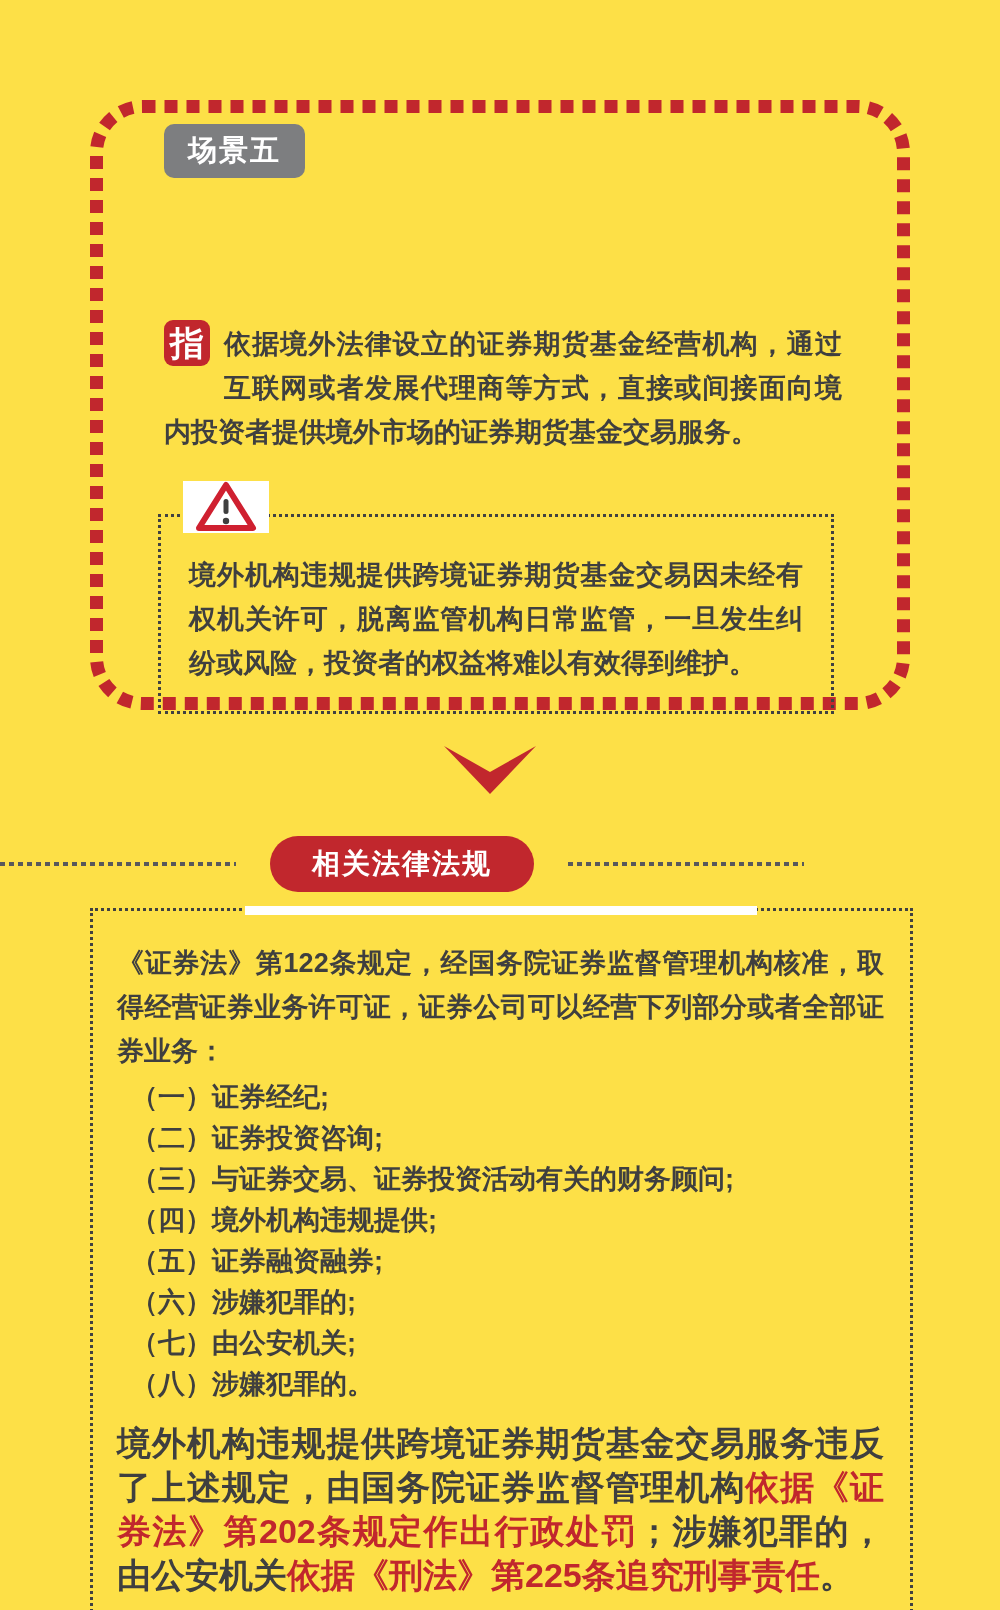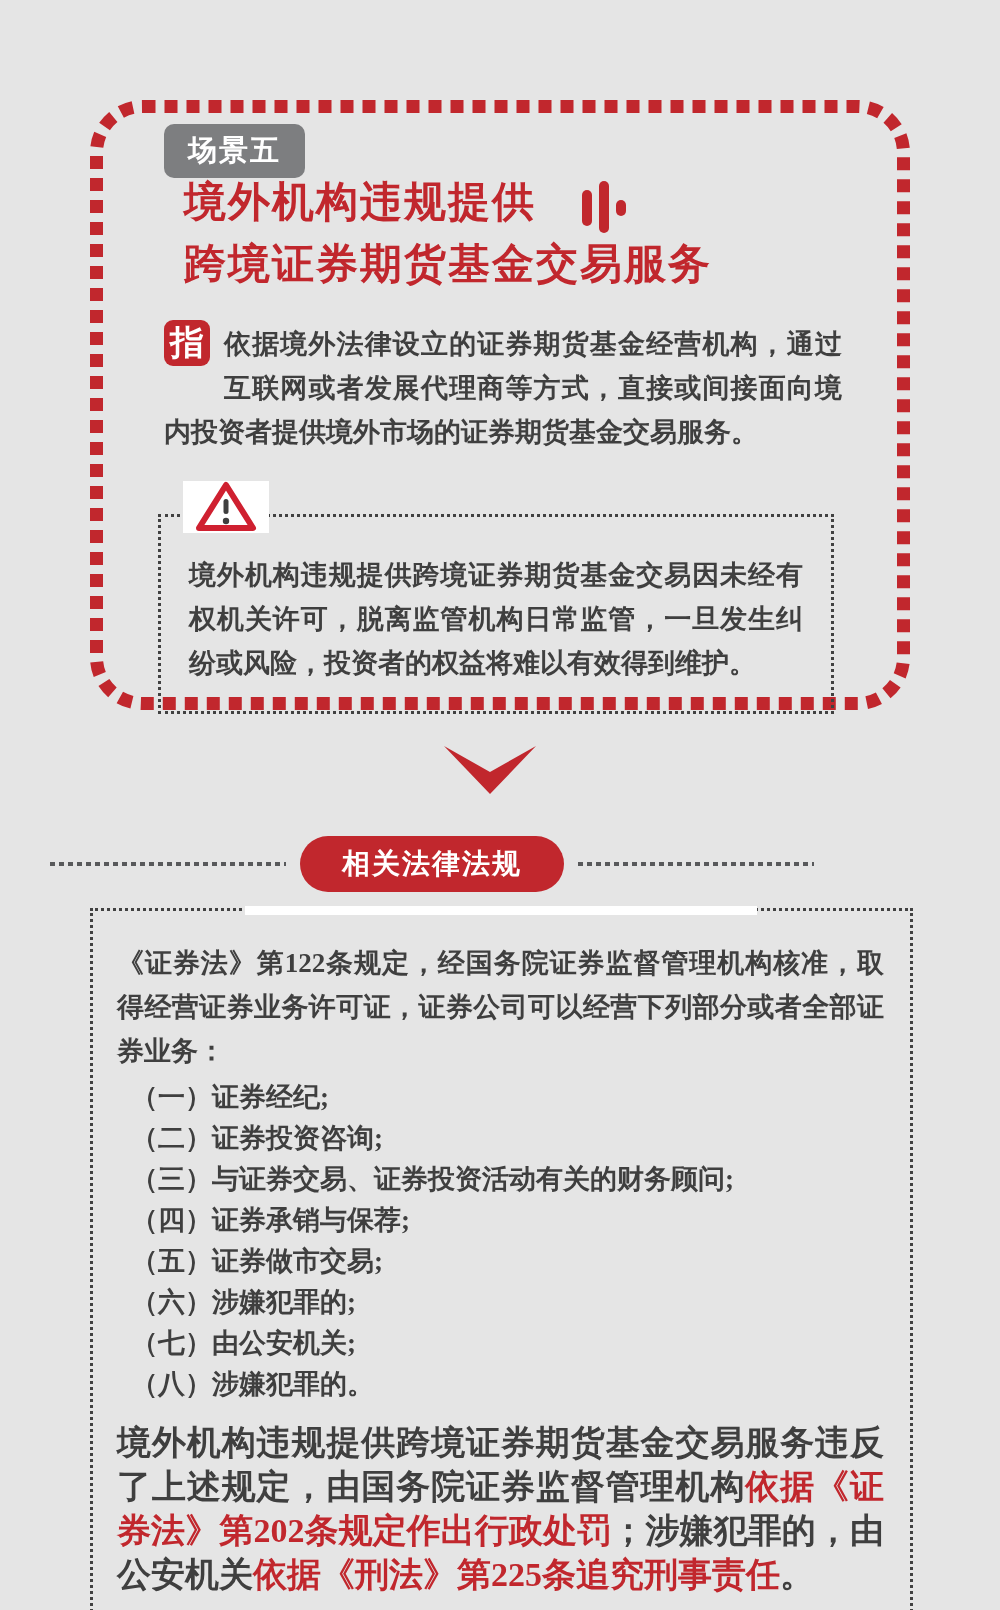--- a/index.html
+++ b/index.html
@@ -1,21 +1,21 @@
 <!DOCTYPE html>
 <html><head>
 <meta charset="utf-8">
 <style>
   html,body{margin:0;padding:0;background:#ffffff;}
   .page{
     position:relative;
     width:1000px;height:1610px;
-    background:#e5e5e5;
+    background:#fde047;
     overflow:hidden;
-    font-family:Liberation Serif, serif;
+    font-family:Liberation Sans, sans-serif;
     color:#3f3f3f;
   }
   
   .scene-box{position:absolute;left:90px;top:100px;width:820px;height:610px;}
   .scene-border{position:absolute;left:0;top:0;}
   .scene-badge{
     position:absolute;left:74px;top:24px;
     background:#7d7e80;color:#ffffff;
     font-size:29px;font-weight:bold;
     padding:7px 24px;border-radius:10px;
@@ -40,21 +40,21 @@
     position:absolute;left:68px;top:414px;width:676px;
     border:3px dotted #414141;
     padding:36px 28px 26px 28px;box-sizing:border-box;
   }
   .warning-triangle{position:absolute;left:22px;top:-36px;background:#ffffff;padding:0 8px;}
   .warning-text{font-size:27px;line-height:44px;color:#3f3f3f;font-weight:bold;text-align:justify;}
   
   .chevron{position:absolute;left:444px;top:746px;}
   .law-banner{
     position:absolute;left:0;top:836px;width:864px;
-    display:flex;align-items:center;justify-content:center;
+    display:flex;align-items:center;gap:20px;
   }
   .dash-line{
     width:236px;height:4px;
     background:repeating-linear-gradient(90deg,#58595b 0 5px,transparent 5px 9px);
   }
   .law-pill{
     margin:0 14px;
     background:#c1272d;color:#ffffff;
     font-size:28px;font-weight:bold;letter-spacing:2px;
     padding:9px 42px;border-radius:28px;
@@ -82,31 +82,20 @@
 
 <div class="page">
 
   <div class="scene-box">
     <svg class="scene-border" width="820" height="610" viewBox="0 0 820 610">
       <rect x="6.5" y="6.5" width="807" height="597" rx="46" fill="none" stroke="#c1272d" stroke-width="13" stroke-dasharray="13 9"></rect>
     </svg>
 
     <div class="scene-badge">场景五</div>
 
-    <div class="title-wrap">
-      <div class="title-row">
-        <div class="title-line">境外机构违规提供</div>
-        <svg class="pulse-icon" width="46" height="58" viewBox="0 0 46 58">
-          <rect x="0" y="12" width="10" height="36" rx="5" fill="#c1272d"></rect>
-          <rect x="17" y="3" width="10" height="52" rx="5" fill="#c1272d"></rect>
-          <rect x="34" y="22" width="10" height="16" rx="5" fill="#c1272d"></rect>
-        </svg>
-      </div>
-      <div class="title-line">跨境证券期货基金交易服务</div>
-    </div>
 
     <div class="definition">
       <span class="def-marker">指</span>
       <span>依据境外法律设立的证券期货基金经营机构，通过互联网或者发展代理商等方式，直接或间接面向境内投资者提供境外市场的证券期货基金交易服务。</span>
     </div>
 
     <div class="warning-box">
       <svg class="warning-triangle" width="70" height="52" viewBox="0 0 70 52">
         <path d="M35 4 L62 47 L8 47 Z" fill="#ffffff" stroke="#cf2030" stroke-width="6" stroke-linejoin="round"></path>
         <rect x="32.5" y="18" width="5" height="15" rx="2.5" fill="#3f3f3f"></rect>
@@ -128,22 +117,22 @@
 
   <div class="law-box">
     <div class="gap-cover"></div>
 
     <p class="law-intro">《证券法》第122条规定，经国务院证券监督管理机构核准，取得经营证券业务许可证，证券公司可以经营下列部分或者全部证券业务：</p>
 
     <ul class="law-list">
       <li>（一）证券经纪;</li>
       <li>（二）证券投资咨询;</li>
       <li>（三）与证券交易、证券投资活动有关的财务顾问;</li>
-      <li>（四）证券承销与保荐;</li>
-      <li>（五）证券做市交易;</li>
+      <li>（四）境外机构违规提供;</li>
+      <li>（五）证券融资融券;</li>
       <li>（六）涉嫌犯罪的;</li>
       <li>（七）由公安机关;</li>
       <li>（八）涉嫌犯罪的。</li>
     </ul>
 
     <p class="law-penalty">
       <span class="seg-dark">境外机构违规提供跨境证券期货基金交易服务违反了上述规定，由国务院证券监督管理机构</span><span class="seg-red">依据《证券法》第202条规定作出行政处罚</span><span class="seg-dark">；涉嫌犯罪的，由公安机关</span><span class="seg-red">依据《刑法》第225条追究刑事责任</span><span class="seg-dark">。</span>
     </p>
   </div>
 

